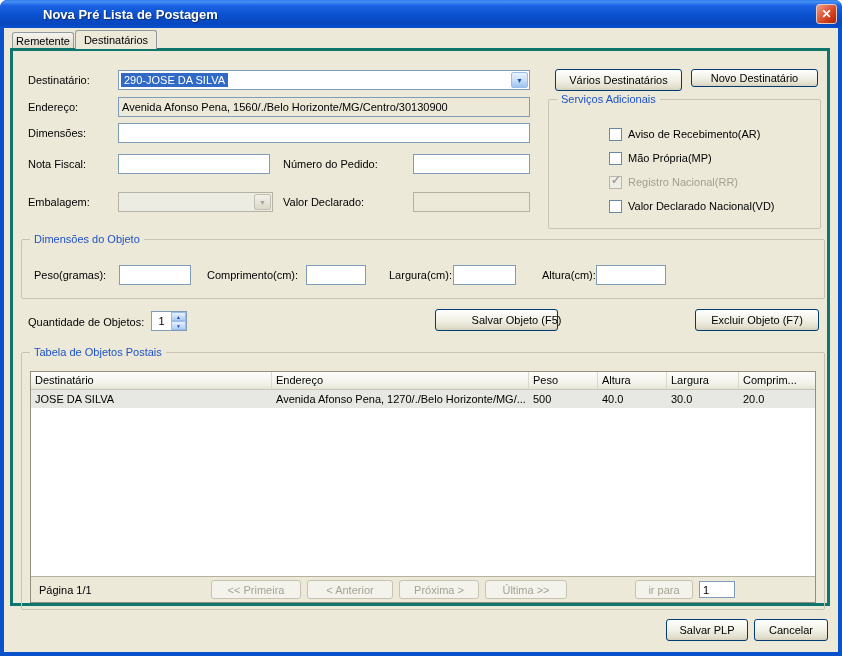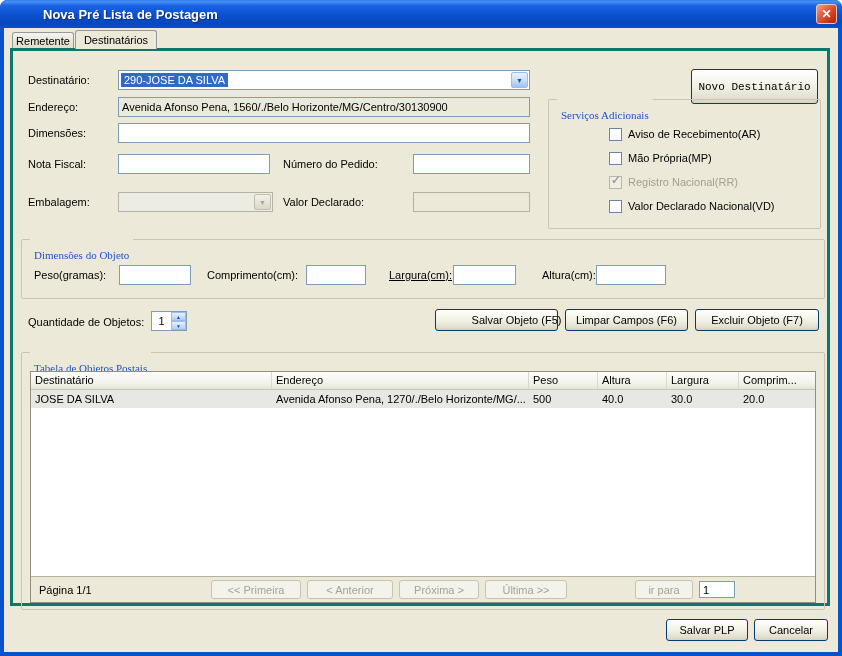--- a/index.html
+++ b/index.html
@@ -37,21 +37,21 @@
     display:flex; align-items:center; justify-content:center; color:#1F4FA8; font-size:7px; }
   .combo.disabled { background:#EDECE2; border-color:#B5B2A4; }
   .combo.disabled .arrow-btn { background:linear-gradient(180deg,#F2F1EA,#DBD8C8); border-color:#C2BFB0; color:#A8A698; }
 
   .btn { position:absolute; border:1px solid #003C74; border-radius:3px;
     background:linear-gradient(180deg,#FFFFFF 0%,#F2F1E6 50%,#E2DFCE 85%,#D5D1BC 100%);
     font:11px "Liberation Sans",sans-serif; display:flex; align-items:center; justify-content:center; white-space:nowrap; }
   .btn.disabled { border-color:#C6C3B3; background:#F4F3EB; color:#A5A396; }
 
   .group { position:absolute; border:1px solid #C9C5B2; border-radius:2px; }
-  .group-title { position:absolute; top:-8px; left:8px; background:#ECE9D8; padding:16px 4px; color:#1E52C8; line-height:14px; white-space:nowrap;font-family:Liberation Serif, serif; }
+  .group-title { position:absolute; top:-8px; left:8px; background:#ECE9D8; padding:0 4px; color:#1E52C8; line-height:14px; white-space:nowrap; }
 
   .chk-row { position:absolute; display:flex; align-items:center; height:14px;margin-left:44px; }
   .chk { width:13px; height:13px; border:1px solid #6B87A5; background:#fff; position:relative; flex:none; }
   .chk .glyph { display:none; position:absolute; left:1px; top:-4px; font-size:12px; font-weight:bold; color:#2BA12B; }
   .chk-row.checked .glyph { display:block; }
   .chk-row.disabled .chk { background:#EFEEE6; border-color:#B9B6A8; }
   .chk-row.disabled .glyph { color:#A2A08E; }
   .chk-label { margin-left:6px; }
   .chk-row.disabled .chk-label { color:#A2A08E; }
 
@@ -89,21 +89,22 @@
 
     <div class="panel">
 
       <span class="lbl" style="left:15px;top:22px;">Destinatário:</span>
       <div class="combo" style="left:105px;top:19px;width:412px;">
         <span class="sel-text">290-JOSE DA SILVA</span>
         <span class="arrow-btn">
             <span>▼</span>
           </span>
       </div>
-      <div class="btn" style="left:678px;top:18px;width:127px;height:35px;font-family:Liberation Mono, monospace;">Novo Destinatário</div>
+      <div class="btn" style="left:542px;top:18px;width:127px;height:22px;">Vários Destinatários</div>
+      <div class="btn" style="left:678px;top:18px;width:127px;height:18px;">Novo Destinatário</div>
 
       <span class="lbl" style="left:15px;top:49px;">Endereço:</span>
       <div class="txt readonly" style="left:105px;top:46px;width:412px;">Avenida Afonso Pena, 1560/./Belo Horizonte/MG/Centro/30130900</div>
 
       <div class="group" style="left:535px;top:48px;width:273px;height:130px;">
         <span class="group-title">Serviços Adicionais</span>
         <div class="chk-row" style="left:16px;top:27px;">
           <span class="chk"></span>
           <span class="chk-label">Aviso de Recebimento(AR)</span>
         </div>
@@ -139,40 +140,39 @@
       </div>
       <span class="lbl" style="left:270px;top:144px;">Valor Declarado:</span>
       <div class="txt disabled" style="left:400px;top:141px;width:117px;"></div>
 
       <div class="group" style="left:8px;top:188px;width:804px;height:60px;">
         <span class="group-title">Dimensões do Objeto</span>
         <span class="lbl" style="left:12px;top:28px;">Peso(gramas):</span>
         <input class="txt" style="left: 97px; top: 25px; width: 72px;" value="">
         <span class="lbl" style="left:185px;top:28px;">Comprimento(cm):</span>
         <input class="txt" style="left: 284px; top: 25px; width: 60px;" value="">
-        <span class="lbl" style="left:367px;top:28px;text-decoration:underline;">Largura(cm):</span>
+        <span class="lbl" style="left:367px;top:28px;">Largura(cm):</span>
         <input class="txt" style="left: 431px; top: 25px; width: 63px;" value="">
         <span class="lbl" style="left:520px;top:28px;">Altura(cm):</span>
         <input class="txt" style="left: 574px; top: 25px; width: 70px;" value="">
       </div>
 
       <span class="lbl" style="left:15px;top:264px;">Quantidade de Objetos:</span>
       <div class="spinner">
         <span class="spin-val">1</span>
         <span class="spin-btns">
           <span class="spin-btn">
               <span>▲</span>
             </span>
           <span class="spin-btn">
               <span>▼</span>
             </span>
         </span>
       </div>
       <div class="btn" style="left:422px;top:258px;width:123px;height:22px;padding-left:40px;">Salvar Objeto (F5)</div>
-      <div class="btn" style="left:552px;top:258px;width:123px;height:22px;">Limpar Campos (F6)</div>
       <div class="btn" style="left:682px;top:258px;width:124px;height:22px;">Excluir Objeto (F7)</div>
 
       <div class="group" style="left:8px;top:301px;width:804px;height:258px;">
         <span class="group-title">Tabela de Objetos Postais</span>
         <div class="grid">
           <div class="grid-header">
             <div class="gh-cell" style="width:241px;">Destinatário</div>
             <div class="gh-cell" style="width:257px;">Endereço</div>
             <div class="gh-cell" style="width:69px;">Peso</div>
             <div class="gh-cell" style="width:69px;">Altura</div>

